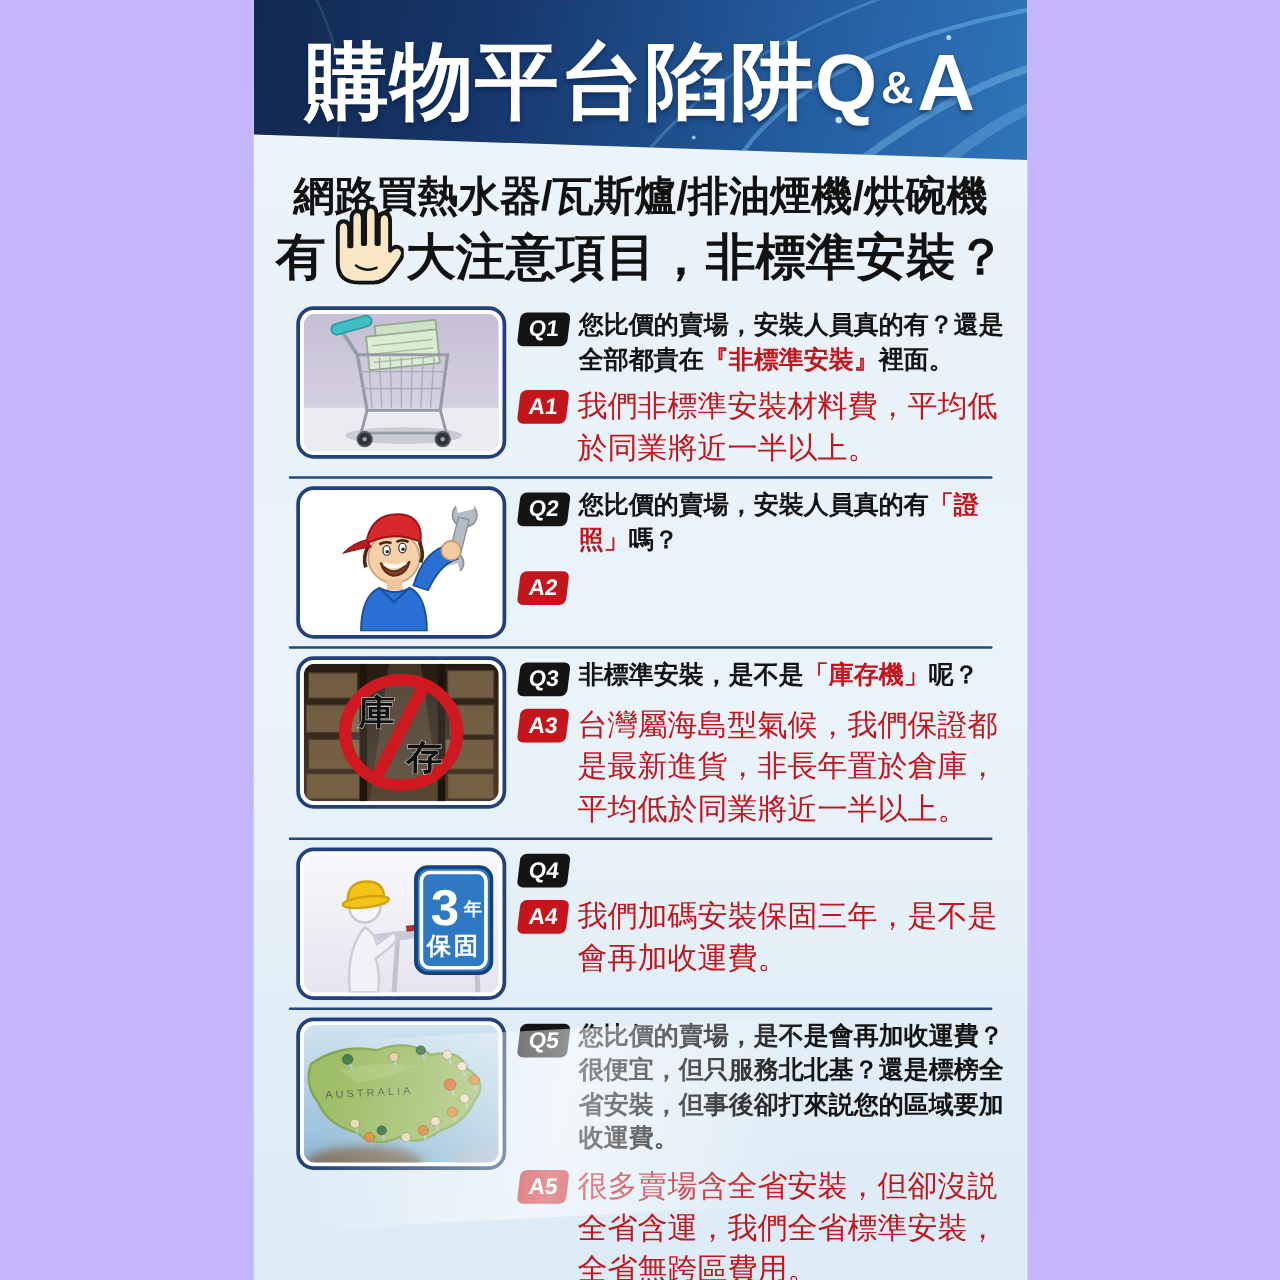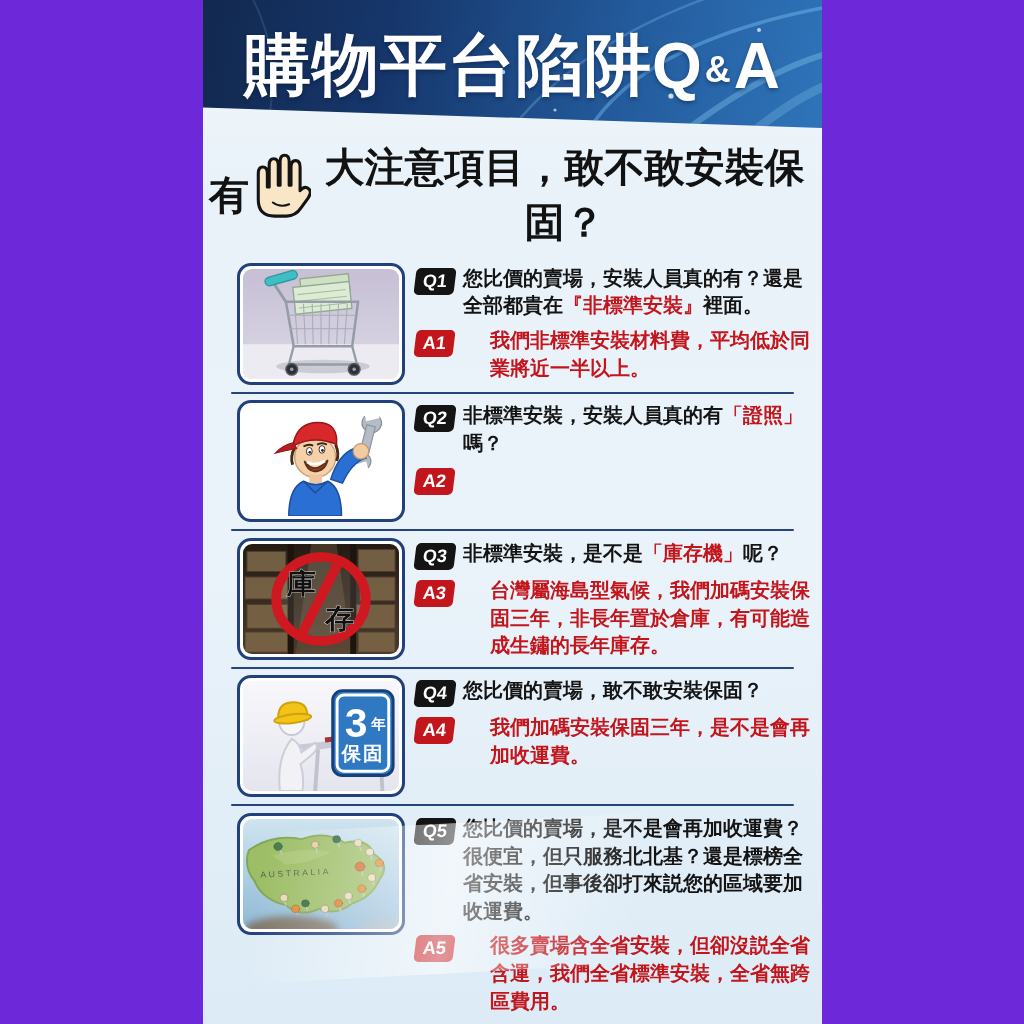--- a/index.html
+++ b/index.html
@@ -1,18 +1,18 @@
 <!DOCTYPE html>
 <html><head>
 <meta charset="utf-8">
 <style>
   * { margin:0; padding:0; box-sizing:border-box; }
   html,body { background:#ffffff; }
   body { font-family:"Liberation Sans","DejaVu Sans",sans-serif; }
-  .canvas { position:relative; width:1024px; height:1024px; background:#6d28d9; overflow:hidden; }
+  .canvas { position:relative; width:1024px; height:1024px; background:#c4b5fd; overflow:hidden; }
   .poster {
     position:absolute; left:203px; top:0; width:619px; height:1024px;
     display:flex; flex-direction:column; overflow:hidden;
     background:linear-gradient(180deg,#f2f8fc 0%,#e9f2f9 18%,#eaf3fa 55%,#e2eef7 80%,#dcebf6 100%);
   }
   
   .poster::after{
     content:""; position:absolute; left:0; right:0; top:820px; height:150px; pointer-events:none;
     background:linear-gradient(100deg, rgba(255,255,255,0) 10%, rgba(255,255,255,.55) 40%, rgba(255,255,255,0) 70%);
     transform:skewY(-3deg);
@@ -49,21 +49,21 @@
   .qrow,.arow{ display:flex; gap:8px; align-items:flex-start; }
   .qrow{ margin-bottom:7px; }
   .badge{
     flex:none; color:#ffffff; font-weight:bold; font-size:18px; line-height:1;
     padding:4px 8px 5px; border-radius:5px; transform:skewX(-7deg); margin-top:3px;
   }
   .qb{ background:#141414; }
   .ab{ background:#c3161c; }
   .qtext{ font-size:20px; font-weight:bold; color:#141414; line-height:1.38; }
   .qtext .hl{ color:#c3161c; }
-  .atext{ font-size:20px; font-weight:bold; color:#c3161c; line-height:1.38;margin-left:28px; }
+  .atext{ font-size:24px; font-weight:normal; color:#c3161c; line-height:1.38; }
   .divider{ flex:none; height:2px; background:#24457e; margin:0 28px; border-radius:1px; }
 </style>
 </head>
 <body>
 
 <div class="canvas">
   <div class="poster">
 
     <header class="hdr">
       <svg class="streaks" viewBox="0 0 619 128" preserveAspectRatio="none">
@@ -74,27 +74,28 @@
         <path d="M60,140 Q85,60 45,-10" stroke="rgba(130,205,255,.15)" stroke-width="2" fill="none"></path>
         <circle cx="300" cy="72" r="2.2" fill="#d8f0ff" opacity=".9"></circle>
         <circle cx="468" cy="96" r="2.6" fill="#d8f0ff" opacity=".9"></circle>
         <circle cx="556" cy="30" r="2" fill="#d8f0ff" opacity=".8"></circle>
         <circle cx="352" cy="110" r="1.6" fill="#d8f0ff" opacity=".7"></circle>
       </svg>
       <h1 class="hdr-title"><span class="t-cjk">購物平台陷阱</span><span class="t-q">Q</span><span class="t-amp">&amp;</span><span class="t-a">A</span></h1>
     </header>
 
     <div class="subhead">
+      <div class="sub1">網路買熱水器/瓦斯爐/排油煙機/烘碗機</div>
       <div class="sub2">
         <span>有</span>
         <svg class="hand" viewBox="0 0 66 72">
           <path d="M8,44 L8,21 Q8,14 13,14 Q18,14 18,21 L18,36 L20,36 L20,12 Q20,5 25,5 Q30,5 30,12 L30,34 L32,34 L32,8 Q32,1 37,1 Q42,1 42,8 L42,34 L44,34 L44,14 Q44,7 49,7 Q54,7 54,14 L54,40 Q58,35 62,37 Q68,40 63,48 L55,59 Q49,68 39,68 L26,68 Q8,68 8,50 Z" fill="#f8e6c6" stroke="#141414" stroke-width="3.4" stroke-linejoin="round"></path>
           <path d="M24,53 Q32,59 42,55" fill="none" stroke="#141414" stroke-width="2.2" stroke-linecap="round"></path>
         </svg>
-        <span>大注意項目，敢不敢安裝保固？</span>
+        <span>大注意項目，非標準安裝？</span>
       </div>
     </div>
 
     <main class="sections">
 
       <section class="sec">
         <div class="imgbox">
           <svg viewBox="0 0 160 114" preserveAspectRatio="none">
             <defs>
               <linearGradient id="lav" x1="0" y1="0" x2="0" y2="1">
@@ -175,21 +176,21 @@
             <path d="M52,37 Q57,17 77,17 Q94,17 96,33 L96,40 Q74,30 52,41 Z" fill="#d7282c" stroke="#9c1418" stroke-width="1.5"></path>
             <path d="M52,38 Q40,41 33,49 Q48,45 55,44 Z" fill="#b51d22" stroke="#9c1418" stroke-width="1.2"></path>
             <rect x="68" y="71" width="13" height="9" fill="#f0c49c"></rect>
             <path d="M47,114 Q47,85 62,78 Q75,85 87,78 Q101,85 101,114 Z" fill="#2a6fd4" stroke="#1d4f9c" stroke-width="1.6"></path>
             <path d="M62,78 L74,90 L87,78" fill="none" stroke="#1d4f9c" stroke-width="1.6"></path>
           </svg>
         </div>
         <div class="qa">
           <div class="qrow">
             <span class="badge qb">Q2</span>
-            <p class="qtext"><span>非標準安裝，安裝人員真的有</span><span class="hl">「證照」</span><span>嗎？</span></p>
+            <p class="qtext"><span>您比價的賣場，安裝人員真的有</span><span class="hl">「證照」</span><span>嗎？</span></p>
           </div>
           <div class="arow">
             <span class="badge ab">A2</span>
           </div>
         </div>
       </section>
 
       <div class="divider"></div>
 
       <section class="sec">
@@ -223,21 +224,21 @@
             </g>
           </svg>
         </div>
         <div class="qa">
           <div class="qrow">
             <span class="badge qb">Q3</span>
             <p class="qtext"><span>非標準安裝，是不是</span><span class="hl">「庫存機」</span><span>呢？</span></p>
           </div>
           <div class="arow">
             <span class="badge ab">A3</span>
-            <p class="atext">台灣屬海島型氣候，我們加碼安裝保固三年，非長年置於倉庫，有可能造成生鏽的長年庫存。</p>
+            <p class="atext">台灣屬海島型氣候，我們保證都是最新進貨，非長年置於倉庫，平均低於同業將近一半以上。</p>
           </div>
         </div>
       </section>
 
       <div class="divider"></div>
 
       <section class="sec">
         <div class="imgbox">
           <svg viewBox="0 0 160 114" preserveAspectRatio="none">
             <defs>
@@ -263,21 +264,20 @@
               <rect x="4.5" y="4.5" width="53" height="79" rx="7" fill="none" stroke="#ffffff" stroke-width="3"></rect>
               <text x="24" y="48" text-anchor="middle" font-size="42" font-weight="bold" fill="#ffffff">3</text>
               <text x="47" y="40" text-anchor="middle" font-size="15" font-weight="bold" fill="#ffffff">年</text>
               <text x="31" y="72" text-anchor="middle" font-size="20" font-weight="bold" fill="#ffffff" letter-spacing="2">保固</text>
             </g>
           </svg>
         </div>
         <div class="qa">
           <div class="qrow">
             <span class="badge qb">Q4</span>
-            <p class="qtext"><span>您比價的賣場，敢不敢安裝保固？</span><span class="hl"></span><span></span></p>
           </div>
           <div class="arow">
             <span class="badge ab">A4</span>
             <p class="atext">我們加碼安裝保固三年，是不是會再加收運費。</p>
           </div>
         </div>
       </section>
 
       <div class="divider"></div>
 

